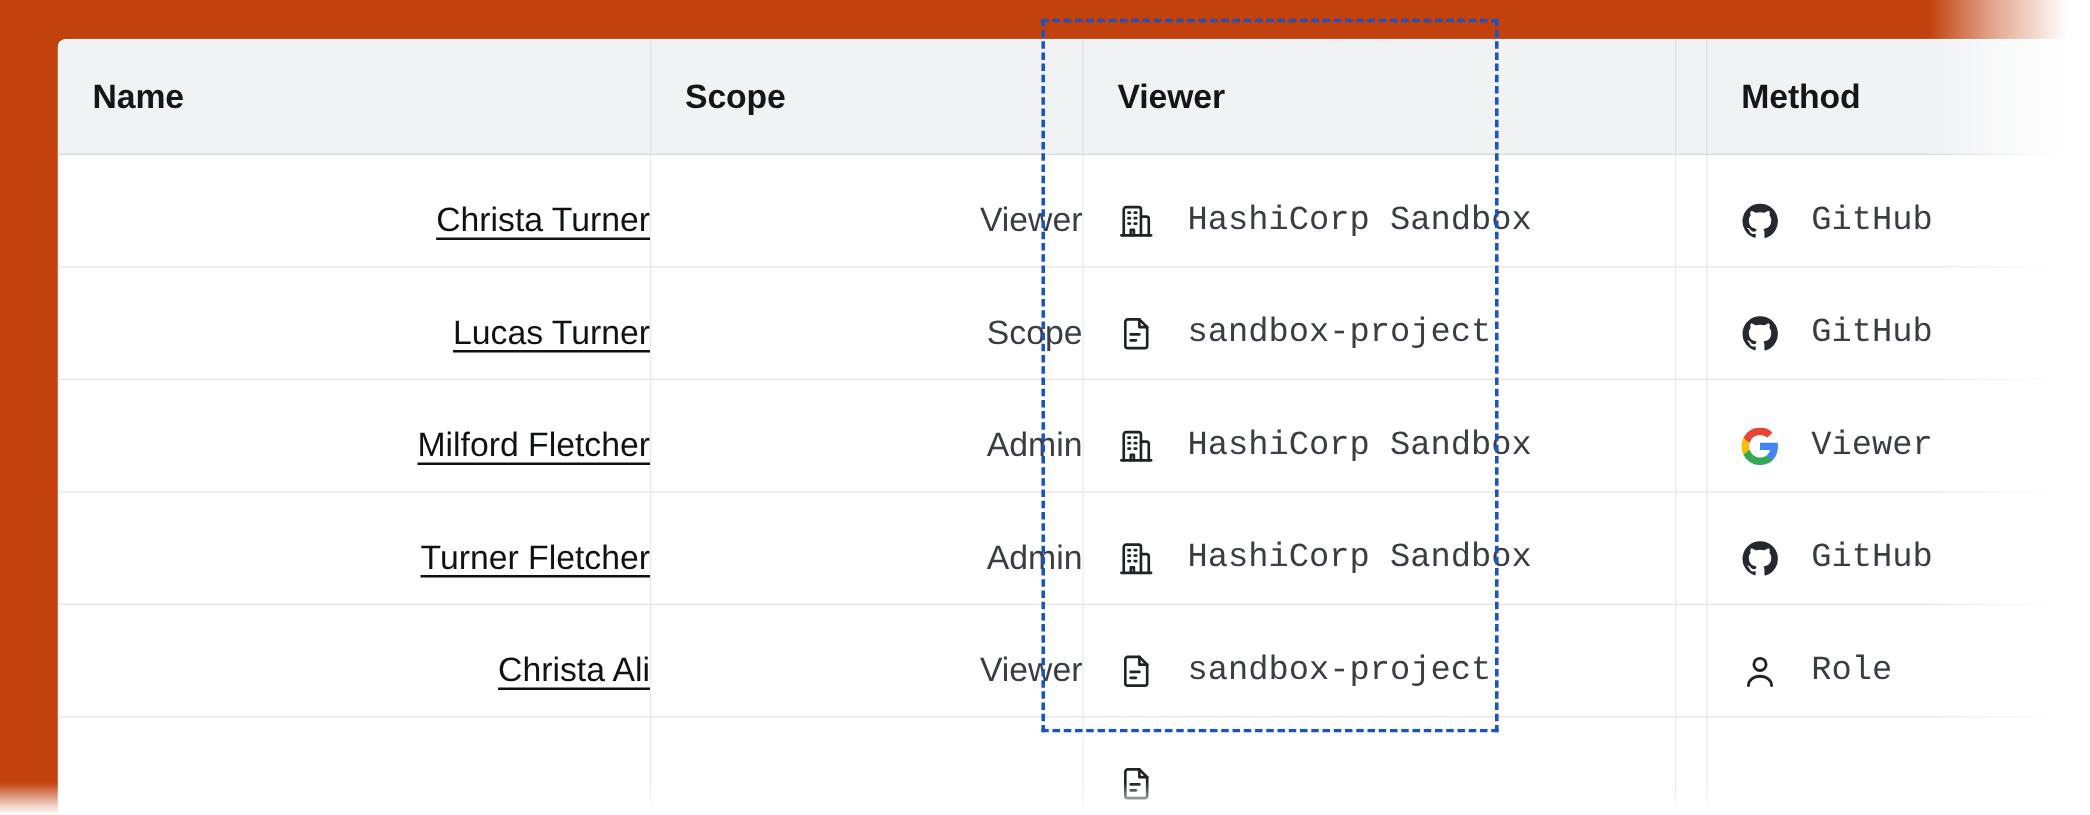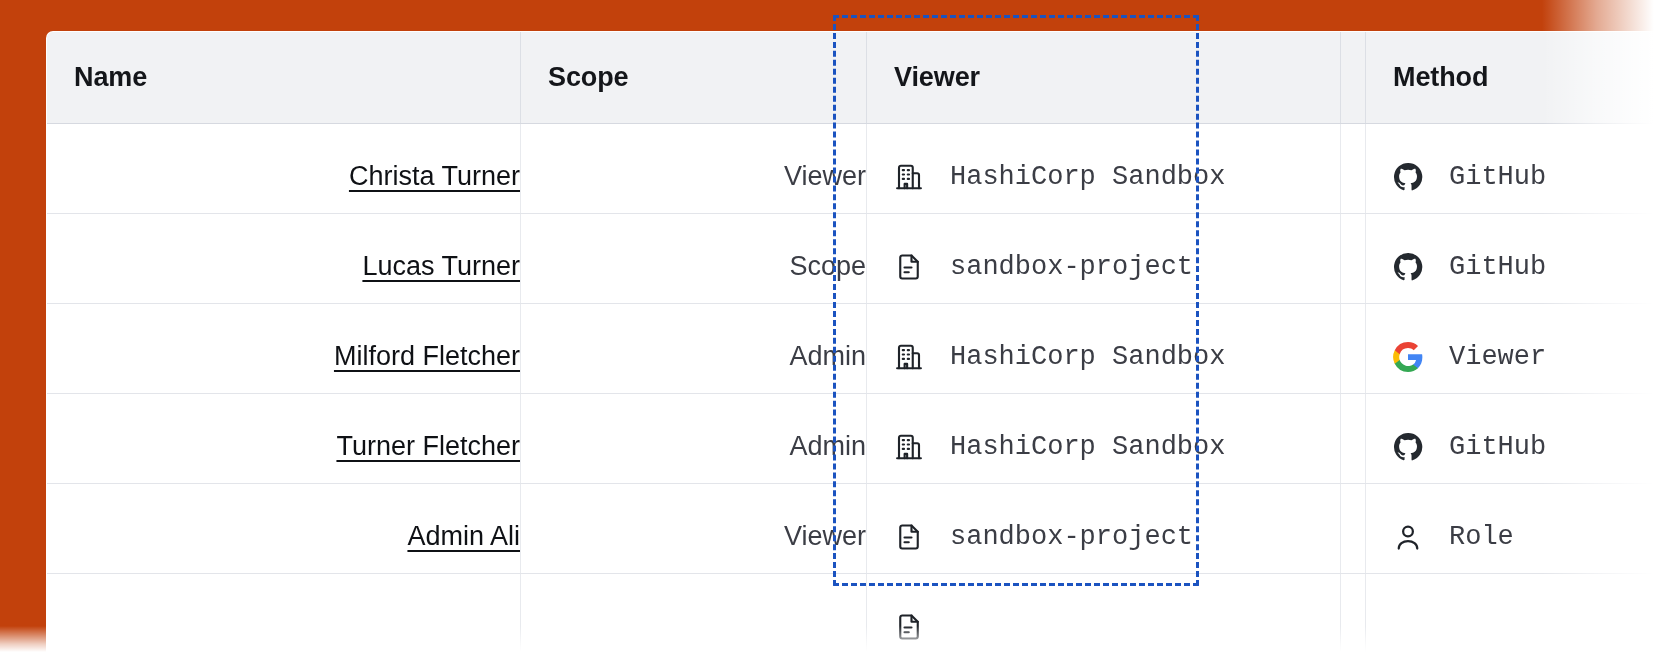--- a/index.html
+++ b/index.html
@@ -302,21 +302,21 @@
                     <path fill="#24292f" d="M12 .8a11.2 11.2 0 0 0-3.54 21.83c.56.1.77-.24.77-.54v-2.1c-3.12.68-3.78-1.33-3.78-1.33-.51-1.3-1.25-1.65-1.25-1.65-1.02-.7.08-.68.08-.68 1.13.08 1.72 1.16 1.72 1.16 1 1.72 2.63 1.22 3.27.94.1-.73.39-1.22.71-1.5-2.49-.28-5.11-1.25-5.11-5.55 0-1.23.44-2.23 1.16-3.02-.12-.28-.5-1.42.11-2.96 0 0 .94-.3 3.09 1.15a10.7 10.7 0 0 1 5.62 0c2.14-1.45 3.08-1.15 3.08-1.15.62 1.54.23 2.68.11 2.96.72.79 1.15 1.79 1.15 3.02 0 4.31-2.62 5.26-5.12 5.54.4.35.76 1.04.76 2.1v3.12c0 .3.2.65.78.54A11.2 11.2 0 0 0 12 .8z"></path>
                   </svg>
               </span>
               <span class="lbl">GitHub</span>
             </span>
           </td>
         </tr>
 
         <tr>
           <td>
-            <span class="name-link">Admin Ali</span>
+            <span class="name-link">Christa Ali</span>
           </td>
           <td>
             <span class="role-text">Viewer</span>
           </td>
           <td>
             <span class="cellflex">
               <span class="ico">
                 <svg viewBox="0 0 24 24" fill="none" stroke="#1f2329" stroke-width="1.7" stroke-linecap="round" stroke-linejoin="round">
                   <path d="M14 2.8H6.6A1.6 1.6 0 0 0 5 4.4v15.2a1.6 1.6 0 0 0 1.6 1.6h10.8a1.6 1.6 0 0 0 1.6-1.6V7.8z"></path>
                   <path d="M14 2.8v5h5"></path>

